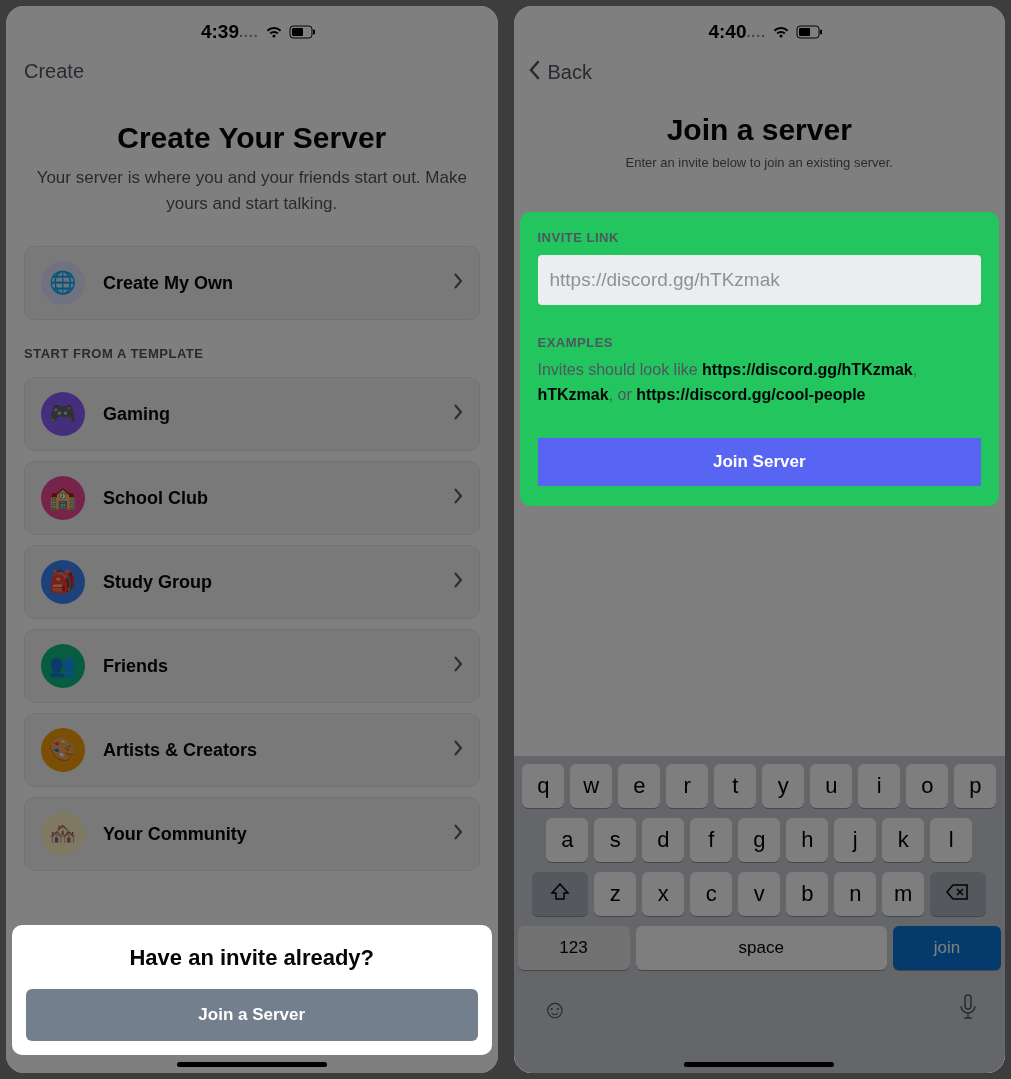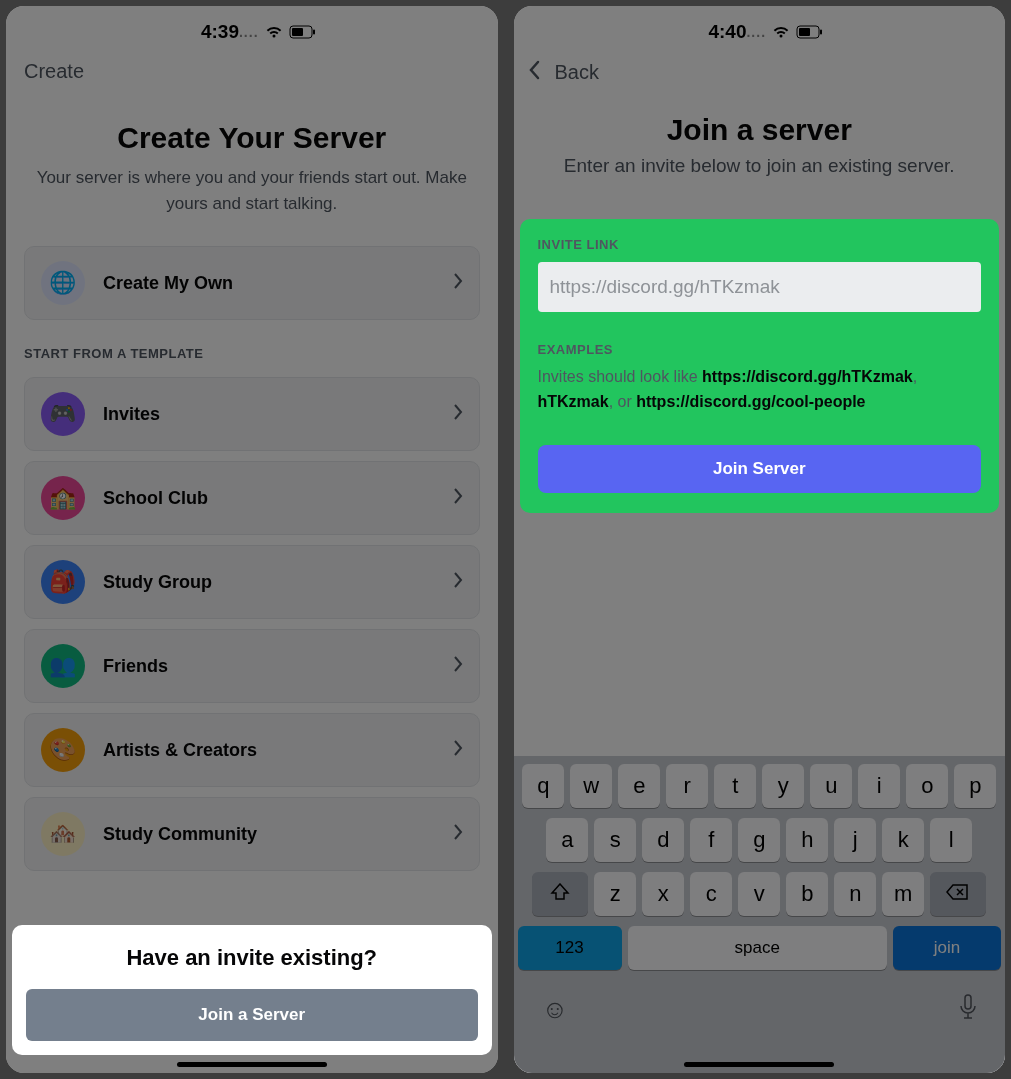--- a/index.html
+++ b/index.html
@@ -22,43 +22,43 @@
   .opt .chev { color: #4f5660; }
   .sect-header { font-size: 13px; font-weight: 700; color: #4f5660; letter-spacing: 0.5px; margin-top: 26px; margin-bottom: 6px; }
   .s1 .first-opt { margin-top: 30px; }
 
   .bottom-sheet { position: absolute; bottom: 18px; left: 6px; right: 6px; background: #fff; border-radius: 10px; z-index: 10; padding: 20px 14px 14px 14px; text-align: center; }
   .bottom-sheet h2 { font-size: 22px; font-weight: 700; color: #060607; margin-bottom: 18px; }
   .join-btn { width: 100%; padding: 16px; background: #747f8d; color: #fff; border: none; border-radius: 6px; font-size: 17px; font-weight: 600; }
   .home-ind { position: absolute; bottom: 0; left: 50%; transform: translateX(-50%); width: 150px; height: 5px; background: #000; border-radius: 3px; z-index: 20; margin-bottom: 6px; }
 
   
-  .back-row { display: flex; align-items: center; gap: 15px; padding: 10px 14px; color: #4f5660; font-size: 20px; }
+  .back-row { display: flex; align-items: center; gap: 8px; padding: 10px 14px; color: #4f5660; font-size: 20px; }
   .s2 h1 { font-size: 30px; font-weight: 800; text-align: center; margin-top: 18px; color: #060607; }
-  .s2 .subtitle { text-align: center; color: #4f5660; font-size: 19px; margin-top: 8px; padding: 0 20px; }
+  .s2 .subtitle { text-align: center; color: #4f5660; font-size: 13px; margin-top: 8px; padding: 0 20px; }
   .card { position: relative; z-index: 10; background: #22c55e; border-radius: 10px; margin: 42px 6px 0 6px; padding: 18px 18px 20px 18px; }
   .card-label { font-size: 13px; font-weight: 700; color: #4f5660; letter-spacing: 0.5px; margin-bottom: 10px; }
   .invite-input { width: 100%; padding: 14px 12px; background: #ebedef; border: none; border-radius: 4px; font-size: 19px; color: #72767d; outline: none; }
   .invite-input::placeholder { color: #8e9297; }
   .examples-label { font-size: 13px; font-weight: 700; color: #4f5660; letter-spacing: 0.5px; margin-top: 30px; margin-bottom: 8px; }
   .examples-text { font-size: 16px; color: #4f5660; line-height: 1.55; }
   .examples-text b { color: #060607; font-weight: 700; }
-  .join-server-btn { width: 100%; margin-top: 30px; padding: 14px; background: #5865f2; color: #fff; border: none; border-radius: 8px; font-size: 17px; font-weight: 600; }
+  .join-server-btn { width: 100%; margin-top: 30px; padding: 14px; background: #5865f2; color: #fff; border: none; border-radius: 0; font-size: 17px; font-weight: 600; }
 
   
   .keyboard { position: absolute; bottom: 0; left: 0; right: 0; background: #c9ccd2; padding: 8px 4px 46px 4px; z-index: 2; }
   .krow { display: flex; justify-content: center; gap: 6px; margin-bottom: 10px; }
   .key { background: #fcfcfe; border-radius: 6px; box-shadow: 0 1px 0 rgba(0,0,0,0.3); height: 44px; display: flex; align-items: center; justify-content: center; font-size: 22px; color: #000; }
   .krow1 .key { width: 42px; }
   .krow2 .key { width: 42px; }
   .krow2 { padding: 0 24px; }
   .krow3 .key { width: 42px; }
   .key-wide { width: 56px !important; background: #abb0bb; }
   .krow4 { gap: 6px; }
-  .key-123 { width: 104px; background: #0ea5e9; font-size: 17px; }
+  .key-123 { width: 112px; background: #e5e5e5; font-size: 17px; }
   .key-space { flex: 1; font-size: 17px; }
   .key-join { width: 108px; background: #0a74da; color: #fff; font-size: 17px; }
   .kb-bottom { display: flex; justify-content: space-between; padding: 14px 24px 0 24px; font-size: 26px; color: #50555c; }
   .s2 .dim-overlay { z-index: 3; }
 </style>
 </head>
 <body>
 
 <div class="phone s1">
   <div class="dim-overlay"></div>
@@ -95,21 +95,21 @@
         <svg width="9" height="16" viewBox="0 0 9 16">
             <path d="M1 1l6 7-6 7" stroke="#4f5660" stroke-width="2" fill="none"></path>
           </svg>
       </span>
     </div>
 
     <div class="sect-header">START FROM A TEMPLATE</div>
 
     <div class="opt">
       <div class="ico" style="background:#8b5cf6">🎮</div>
-      <span class="lbl">Invites</span>
+      <span class="lbl">Gaming</span>
       <span class="chev"><svg width="9" height="16" viewBox="0 0 9 16">
             <path d="M1 1l6 7-6 7" stroke="#4f5660" stroke-width="2" fill="none"></path>
           </svg></span>
     </div>
     <div class="opt">
       <div class="ico" style="background:#ec4899">🏫</div>
       <span class="lbl">School Club</span>
       <span class="chev"><svg width="9" height="16" viewBox="0 0 9 16">
             <path d="M1 1l6 7-6 7" stroke="#4f5660" stroke-width="2" fill="none"></path>
           </svg></span>
@@ -130,29 +130,29 @@
     </div>
     <div class="opt">
       <div class="ico" style="background:#f59e0b">🎨</div>
       <span class="lbl">Artists &amp; Creators</span>
       <span class="chev"><svg width="9" height="16" viewBox="0 0 9 16">
             <path d="M1 1l6 7-6 7" stroke="#4f5660" stroke-width="2" fill="none"></path>
           </svg></span>
     </div>
     <div class="opt">
       <div class="ico" style="background:#fef3c7">🏘️</div>
-      <span class="lbl">Study Community</span>
+      <span class="lbl">Your Community</span>
       <span class="chev"><svg width="9" height="16" viewBox="0 0 9 16">
             <path d="M1 1l6 7-6 7" stroke="#4f5660" stroke-width="2" fill="none"></path>
           </svg></span>
     </div>
   </div>
 
   <div class="bottom-sheet">
-    <h2>Have an invite existing?</h2>
+    <h2>Have an invite already?</h2>
     <button class="join-btn">Join a Server</button>
   </div>
   <div class="home-ind"></div>
 </div>
 
 <div class="phone s2">
   <div class="dim-overlay"></div>
 
   <div class="status-bar">
     <span>4:40</span>

